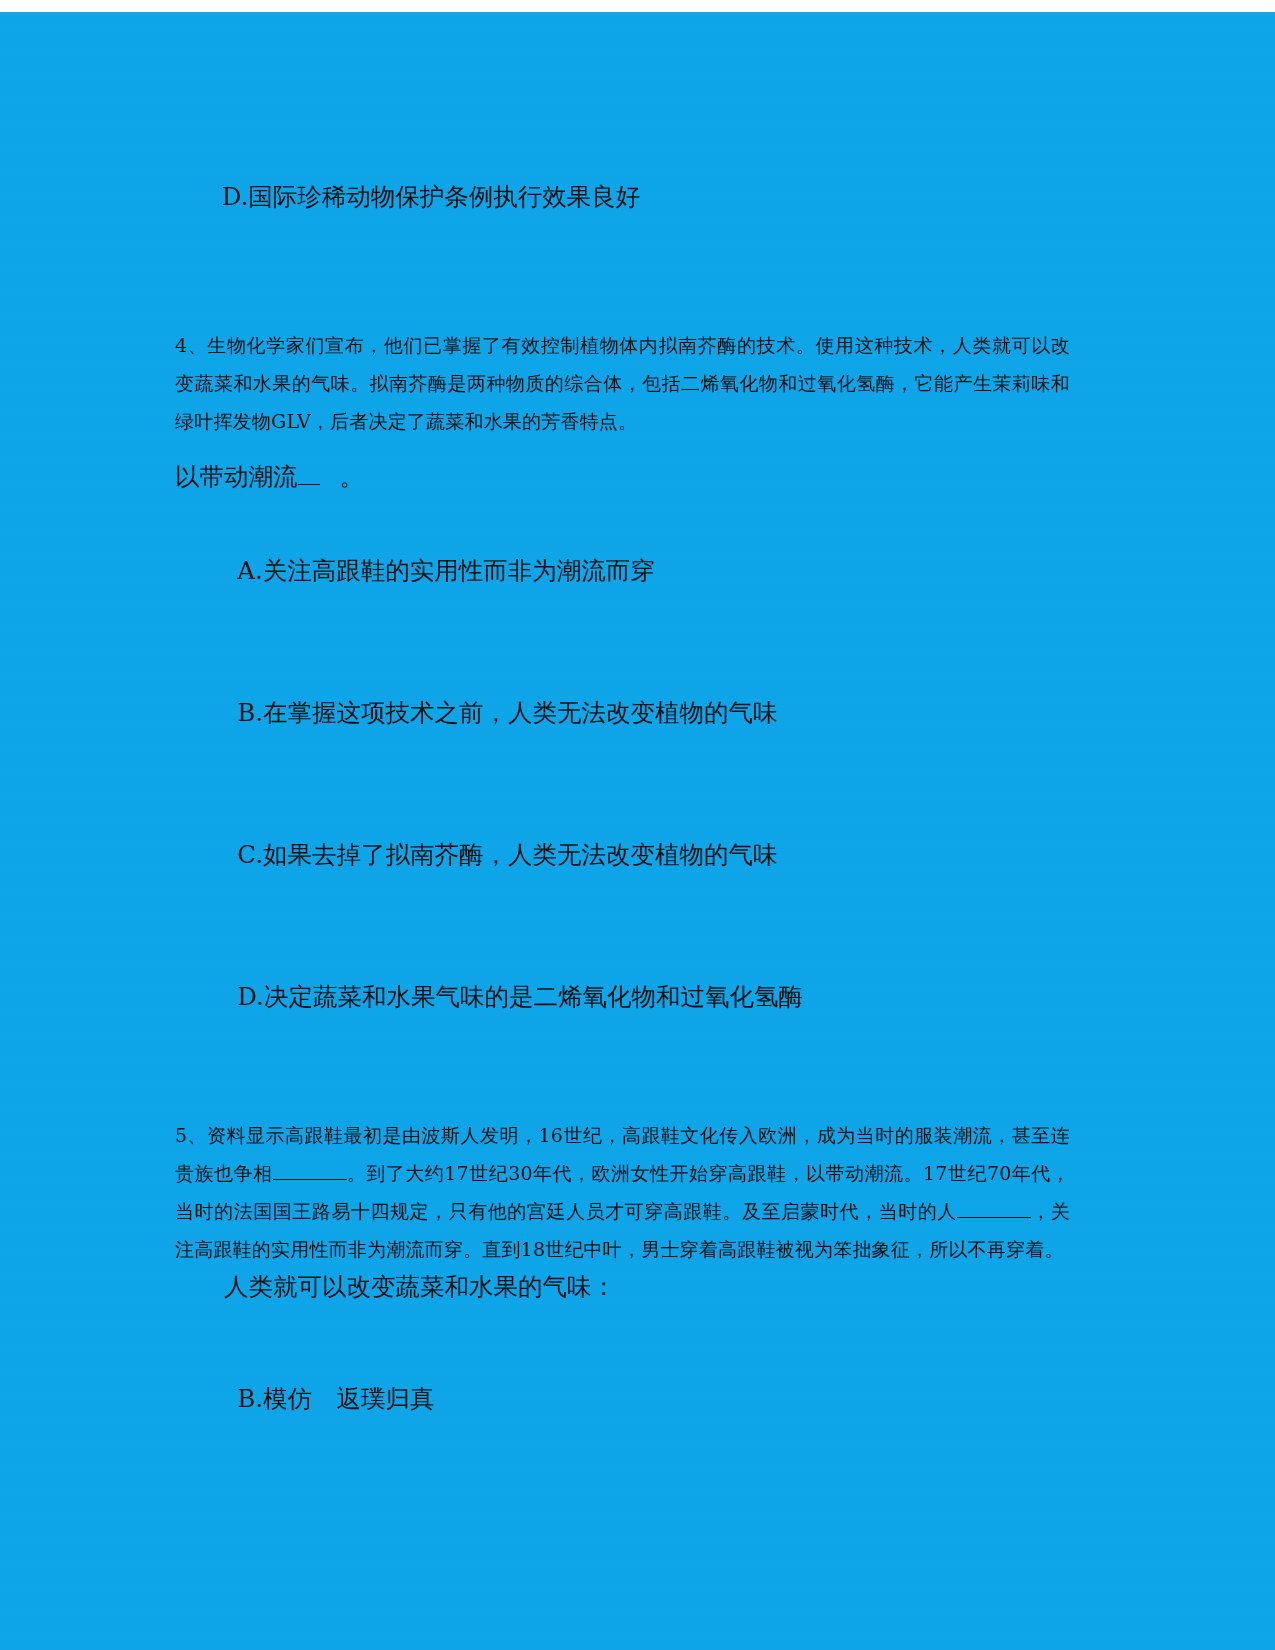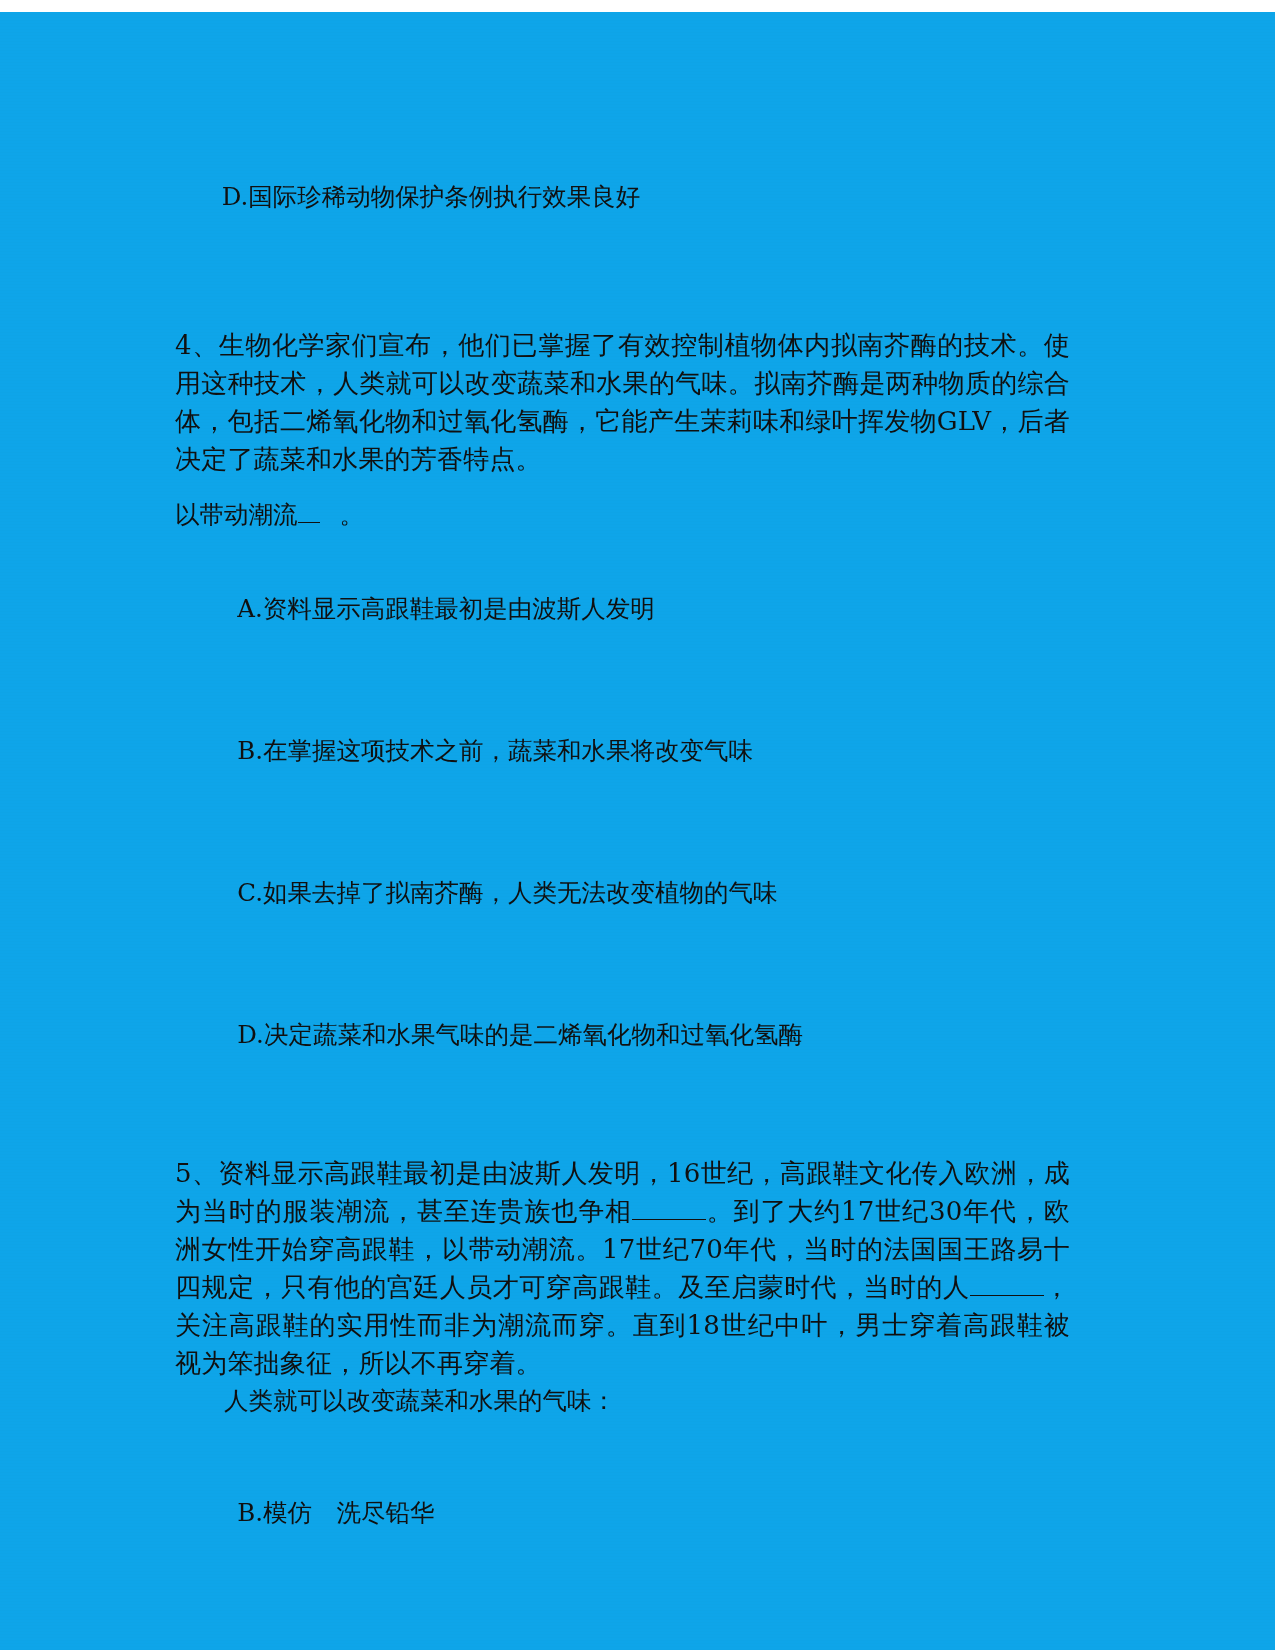--- a/index.html
+++ b/index.html
@@ -19,21 +19,21 @@
   }
   .content {
     position: absolute;
     left: 175px;
     top: 128px;
     width: 895px;
   }
 
   
   .para {
-    font-size: 26px;
+    font-size: 19px;
     line-height: 38px;
     letter-spacing: 0.2px;
     text-align: justify;
     text-justify: inter-ideograph;
     color: #101010;
     font-weight: 500;
   }
   .opt {
     font-size: 24.5px;
     line-height: 38px;
@@ -93,25 +93,25 @@
     <div>
       <div class="para"><span>4、</span><span>生物化学家们宣布，他们已掌握了有效控制植物体内拟南芥酶的技术。使用这种技术，人类就可以改变蔬菜和水果的气味。拟南芥酶是两种物质的综合体，包括二烯氧化物和过氧化氢酶，它能产生茉莉味和绿叶挥发物GLV，后者决定了蔬菜和水果的芳香特点。</span></div>
 
       <div class="gap-sm"></div>
 
       <div class="stem"><span>以带动潮流</span><span class="blank blank-sm"></span><span class="wordspace"></span><span>。</span></div>
 
       <div class="gap-sm"></div>
 
       <div class="opt opt-row">
-        <span>A.</span><span>资料显示高跟鞋最初是由波斯人发明</span>
+        <span>A.</span><span>关注高跟鞋的实用性而非为潮流而穿</span>
       </div>
       <div class="gap-sm"></div>
       <div class="opt opt-row">
-        <span>B.</span><span>在掌握这项技术之前，蔬菜和水果将改变气味</span>
+        <span>B.</span><span>在掌握这项技术之前，人类无法改变植物的气味</span>
       </div>
       <div class="gap-sm"></div>
       <div class="opt opt-row">
         <span>C.</span><span>如果去掉了拟南芥酶，人类无法改变植物的气味</span>
       </div>
       <div class="gap-sm"></div>
       <div class="opt opt-row">
         <span>D.</span><span>决定蔬菜和水果气味的是二烯氧化物和过氧化氢酶</span>
       </div>
     </div>
@@ -120,21 +120,21 @@
 
     <div>
       <div class="para"><span>5、</span><span>资料显示高跟鞋最初是由波斯人发明，16世纪，高跟鞋文化传入欧洲，成为当时的服装潮流，甚至连贵族也争相</span><span class="blank blank-md"></span><span>。到了大约17世纪30年代，欧洲女性开始穿高跟鞋，以带动潮流。17世纪70年代，当时的法国国王路易十四规定，只有他的宫廷人员才可穿高跟鞋。及至启蒙时代，当时的人</span><span class="blank blank-md"></span><span>，关注高跟鞋的实用性而非为潮流而穿。直到18世纪中叶，男士穿着高跟鞋被视为笨拙象征，所以不再穿着。</span></div>
 
       <div class="stem indent2">人类就可以改变蔬菜和水果的气味：</div>
 
       <div class="gap-sm"></div>
 
       <div class="gap-sm"></div>
       <div class="opt opt-row">
-        <span>B.</span><span>模仿　洗尽铅华</span>
+        <span>B.</span><span>模仿　返璞归真</span>
       </div>
 
     </div>
 
   </div>
 
   <div class="scan-noise"></div>
 </div>
 
 </body></html>

